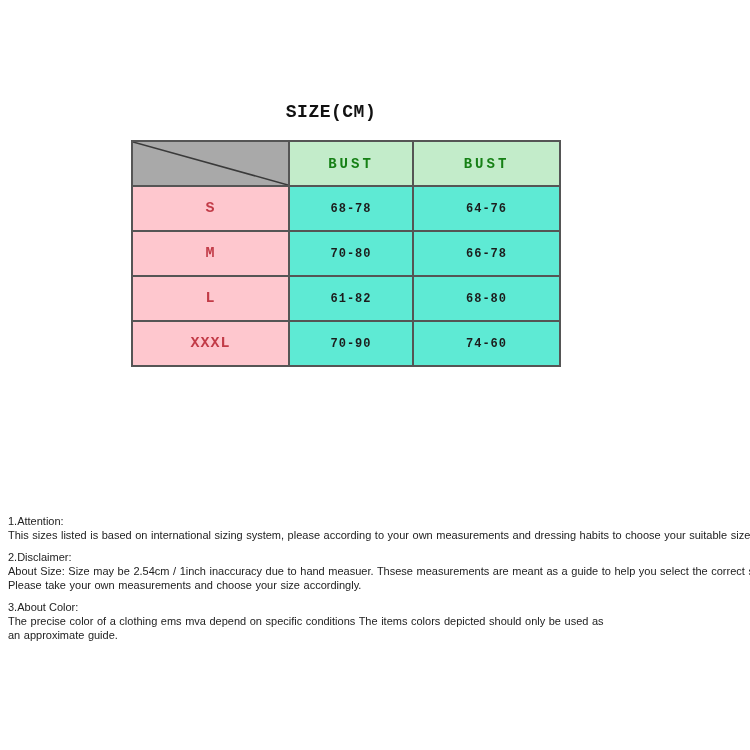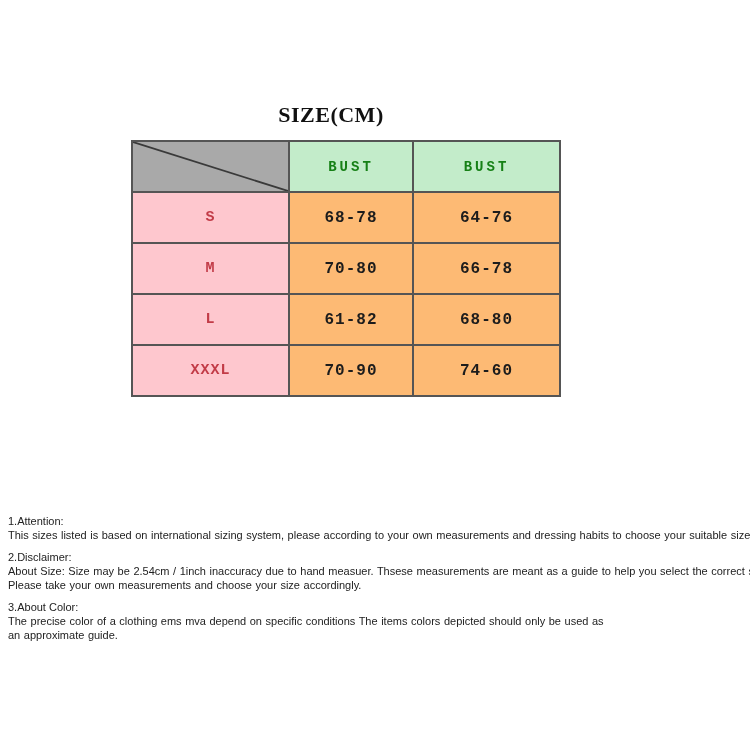--- a/index.html
+++ b/index.html
@@ -10,39 +10,39 @@
     font-family: "Liberation Sans", sans-serif;
     overflow: hidden;
   }
 
   .title {
     position: absolute;
     left: 131px; top: 102px;
     width: 428px;
     margin: 0 0 5px -14px;
     text-align: center;
-    font-family: Liberation Serif, serif;
-    font-size: 22px;
+    font-family: Liberation Mono, monospace;
+    font-size: 18px;
     font-weight: bold;
     letter-spacing: 0.5px;
     color: #111111;
   }
 
   table.size-table {
     position: absolute;
     left: 131px; top: 140px;
     width: 428px;
     border-collapse: collapse;
     table-layout: fixed;
     border: 2px solid var(--border-outer, #333333);
   }
   table.size-table col.c1 { width: 157px; }
   table.size-table col.c2 { width: 124px; }
   table.size-table col.c3 { width: 147px; }
-  table.size-table tr { height: 51px; }
+  table.size-table tr { height: 45px; }
   table.size-table th, table.size-table td {
     border: 2px solid var(--border-inner, #555555);
     text-align: center;
     vertical-align: middle;
     padding: 0;
     font-family: "Liberation Mono", monospace;
     font-weight: bold;
   }
   th.corner {
     background: var(--corner-gray-bg, #a9a9a9);
@@ -60,23 +60,23 @@
     font-size: 14px;
     letter-spacing: 3px;
   }
   td.size-cell {
     background: var(--size-pink-bg, #fec7ce);
     color: var(--size-red-text, #c23b47);
     font-size: 15px;
     letter-spacing: 1px;
   }
   td.value-cell {
-    background: #fdba74;
+    background: #5eead4;
     color: var(--value-text, #1c1c1c);
-    font-size: 16px;
+    font-size: 12px;
     letter-spacing: 1px;
   }
 
   .notes {
     position: absolute;
     left: 8px; top: 514px;
     font-size: 11px;
     line-height: 14px;
     color: #222222;
   }

